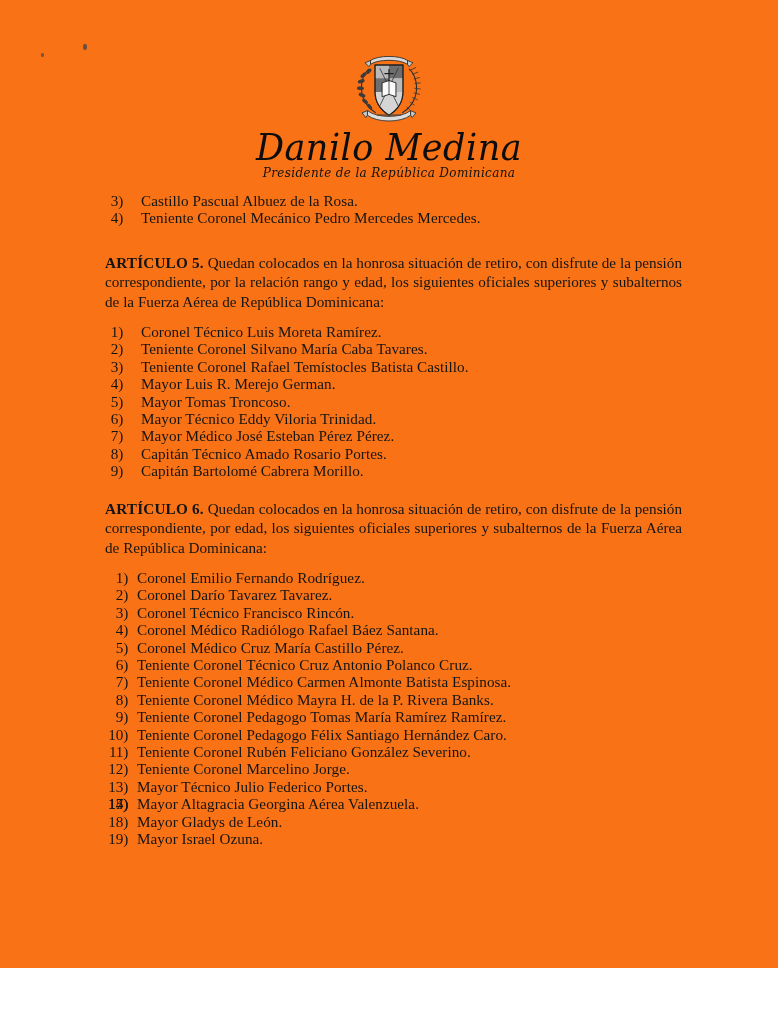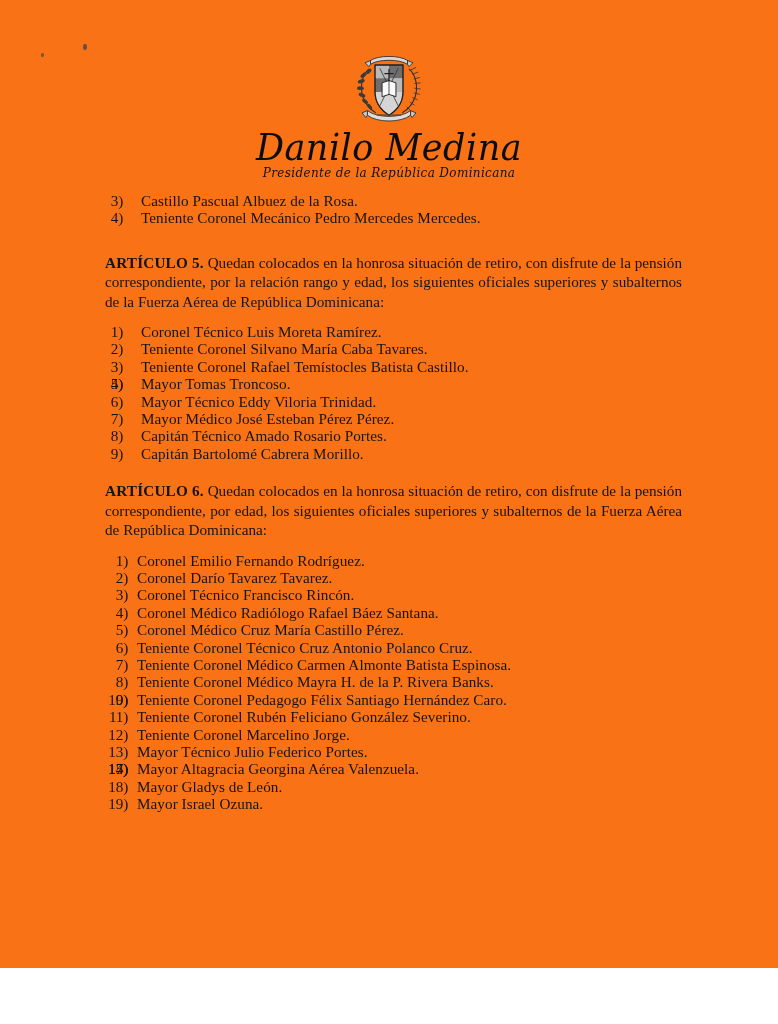--- a/index.html
+++ b/index.html
@@ -224,42 +224,42 @@
       </ol>
 
     <p class="para gap-before-article">
       <span class="lead">ARTÍCULO 5.</span><span> Quedan colocados en la honrosa situación de retiro, con disfrute de la pensión correspondiente, por la relación rango y edad, los siguientes oficiales superiores y subalternos de la Fuerza Aérea de República Dominicana:</span>
     </p>
 
     <ol class="numlist list-a5 gap-before-list" id="article5-list">
         <li><span class="num">1)</span><span class="item-text">Coronel Técnico Luis Moreta Ramírez.</span></li>
         <li><span class="num">2)</span><span class="item-text">Teniente Coronel Silvano María Caba Tavares.</span></li>
         <li><span class="num">3)</span><span class="item-text">Teniente Coronel Rafael Temístocles Batista Castillo.</span></li>
-        <li><span class="num">4)</span></li>
+        <li><span class="num">4)</span><span class="item-text">Mayor Luis R. Merejo German.</span></li>
         <li><span class="num">5)</span><span class="item-text">Mayor Tomas Troncoso.</span></li>
         <li><span class="num">6)</span><span class="item-text">Mayor Técnico Eddy Viloria Trinidad.</span></li>
         <li><span class="num">7)</span><span class="item-text">Mayor Médico José Esteban Pérez Pérez.</span></li>
         <li><span class="num">8)</span><span class="item-text">Capitán Técnico Amado Rosario Portes.</span></li>
         <li><span class="num">9)</span><span class="item-text">Capitán Bartolomé Cabrera Morillo.</span></li>
       </ol>
 
     <p class="para gap-after-list">
       <span class="lead">ARTÍCULO 6.</span><span> Quedan colocados en la honrosa situación de retiro, con disfrute de la pensión correspondiente, por edad, los siguientes oficiales superiores y subalternos de la Fuerza Aérea de República Dominicana:</span>
     </p>
 
     <ol class="numlist list-a6 gap-before-list" id="article6-list">
         <li><span class="num">1)</span><span class="item-text">Coronel Emilio Fernando Rodríguez.</span></li>
         <li><span class="num">2)</span><span class="item-text">Coronel Darío Tavarez Tavarez.</span></li>
         <li><span class="num">3)</span><span class="item-text">Coronel Técnico Francisco Rincón.</span></li>
         <li><span class="num">4)</span><span class="item-text">Coronel Médico Radiólogo Rafael Báez Santana.</span></li>
         <li><span class="num">5)</span><span class="item-text">Coronel Médico Cruz María Castillo Pérez.</span></li>
         <li><span class="num">6)</span><span class="item-text">Teniente Coronel Técnico Cruz Antonio Polanco Cruz.</span></li>
         <li><span class="num">7)</span><span class="item-text">Teniente Coronel Médico Carmen Almonte Batista Espinosa.</span></li>
         <li><span class="num">8)</span><span class="item-text">Teniente Coronel Médico Mayra H. de la P. Rivera Banks.</span></li>
-        <li><span class="num">9)</span></li>
+        <li><span class="num">9)</span><span class="item-text">Teniente Coronel Pedagogo Tomas María Ramírez Ramírez.</span></li>
         <li><span class="num">10)</span><span class="item-text">Teniente Coronel Pedagogo Félix Santiago Hernández Caro.</span></li>
         <li><span class="num">11)</span><span class="item-text">Teniente Coronel Rubén Feliciano González Severino.</span></li>
         <li><span class="num">12)</span><span class="item-text">Teniente Coronel Marcelino Jorge.</span></li>
         <li><span class="num">13)</span><span class="item-text">Mayor Técnico Julio Federico Portes.</span></li>
         <li><span class="num">14)</span></li>
         <li><span class="num">15)</span></li>
         <li><span class="num">17)</span><span class="item-text">Mayor Altagracia Georgina Aérea Valenzuela.</span></li>
         <li><span class="num">18)</span><span class="item-text">Mayor Gladys de León.</span></li>
         <li><span class="num">19)</span><span class="item-text">Mayor Israel Ozuna.</span></li>
       </ol>

